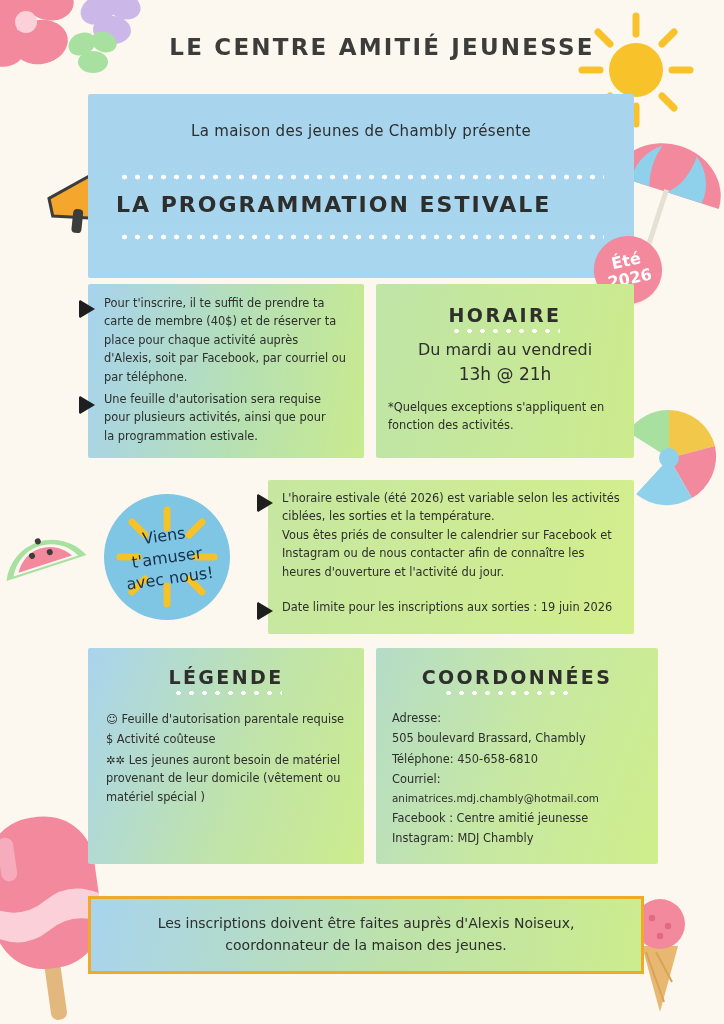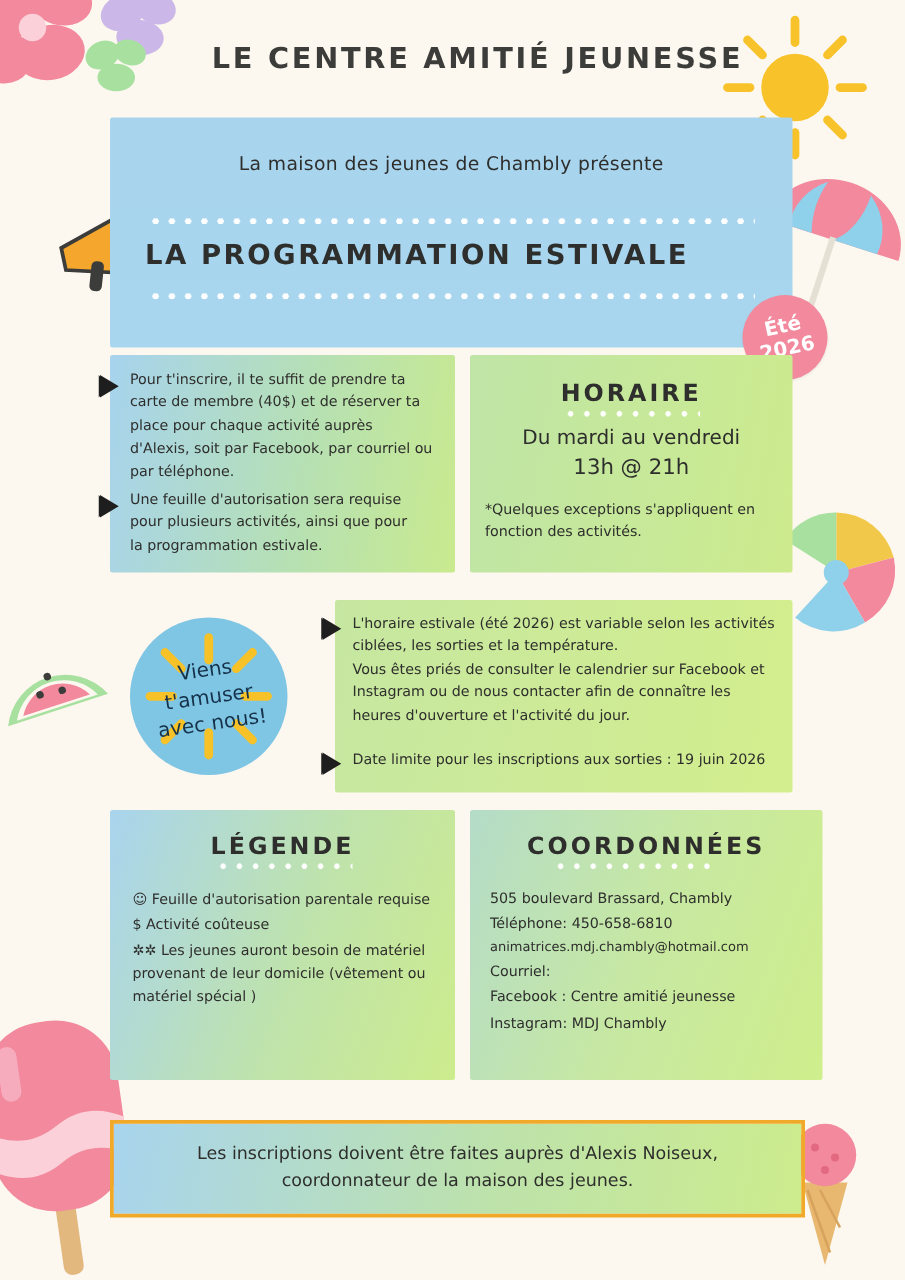--- a/index.html
+++ b/index.html
@@ -410,24 +410,25 @@
       <p class="legend-line">☺ Feuille d'autorisation parentale requise</p>
       <p class="legend-line">$ Activité coûteuse</p>
       <p class="legend-line">✲✲ Les jeunes auront besoin de matériel provenant de leur domicile (vêtement ou matériel spécial )</p>
     </div>
   </div>
 
   <div class="panel panel-coord p-coord">
     <div class="panel-heading" style="top:18px;">COORDONNÉES</div>
     <div class="panel-dots" style="left:66px; top:42px; width:126px;"></div>
     <div class="bodytext" style="position:absolute; left:16px; top:60px; width:236px; line-height:1.78;">
+      <p class="coord-line">Adresse:</p>
       <p class="coord-line">505 boulevard Brassard, Chambly</p>
       <p class="coord-line">Téléphone: 450-658-6810</p>
+      <p class="coord-line">Courriel:</p>
       <p class="coord-line small-mail">animatrices.mdj.chambly@hotmail.com</p>
-      <p class="coord-line">Courriel:</p>
       <p class="coord-line">Facebook : Centre amitié jeunesse</p>
       <p class="coord-line">Instagram: MDJ Chambly</p>
     </div>
   </div>
 
   <div class="footer-box">
     <div class="footer-text">
       <div>Les inscriptions doivent être faites auprès d'Alexis Noiseux,</div>
       <div>coordonnateur de la maison des jeunes.</div>
     </div>

